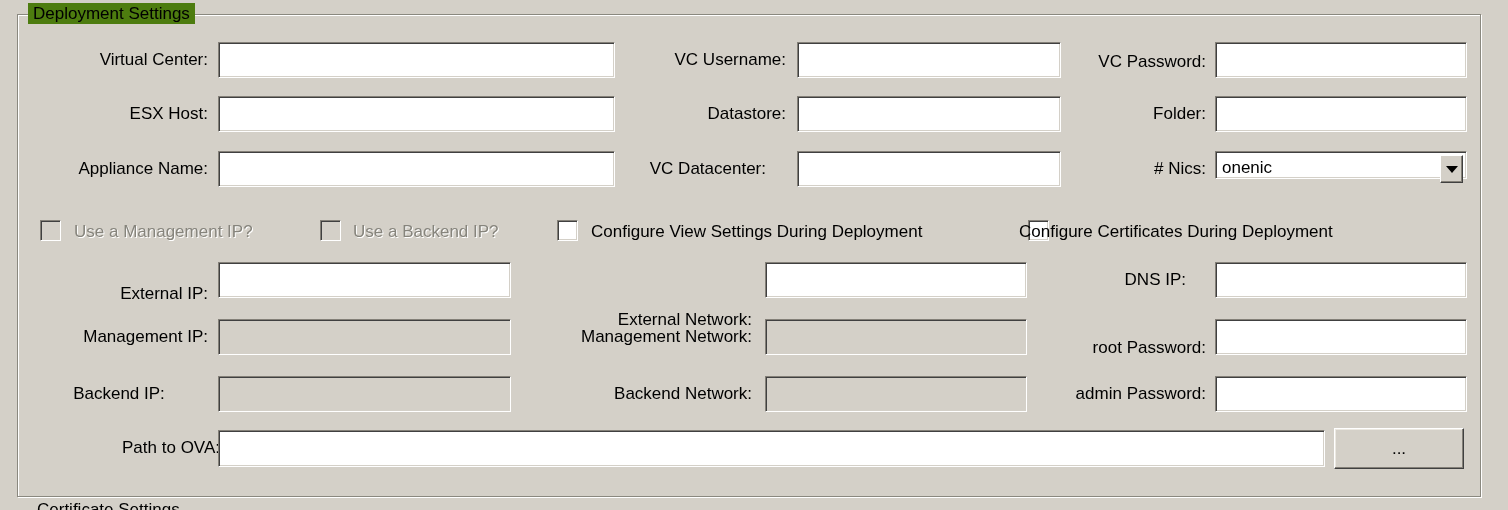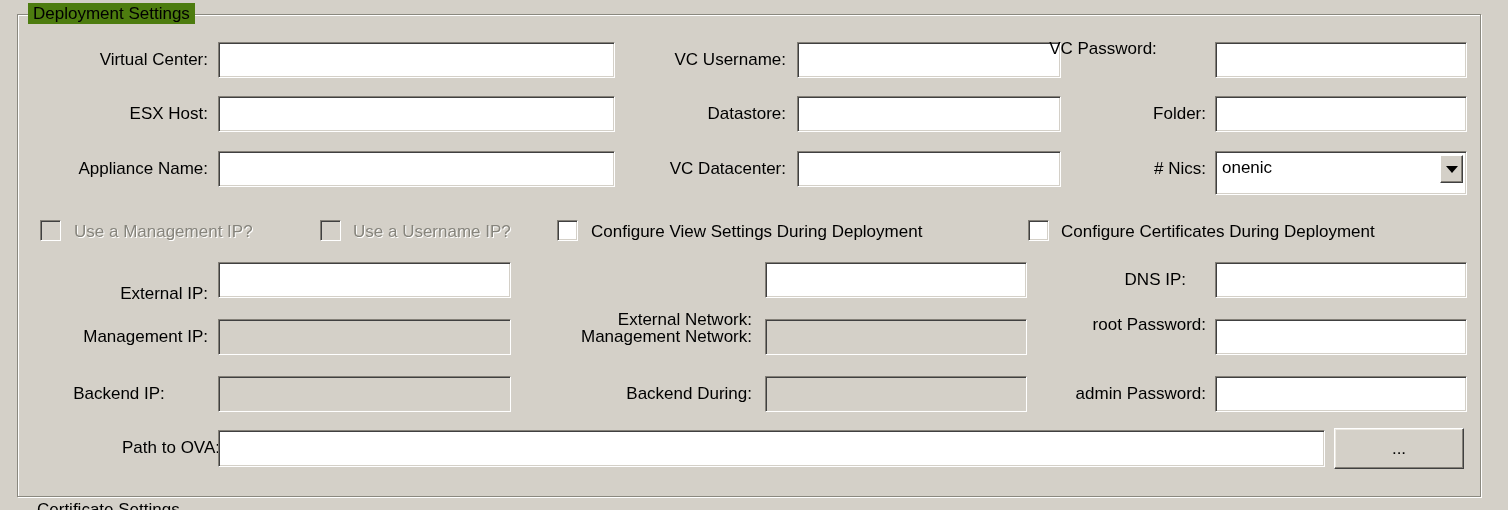--- a/index.html
+++ b/index.html
@@ -38,21 +38,21 @@
     background:#ffffff;
     border:1px solid;border-color:#848078 #ffffff #ffffff #848078;
     box-shadow:inset 1px 1px 0 #404040, inset -1px -1px 0 #d4d0c8;
     font-family:"Liberation Sans","DejaVu Sans",sans-serif;
     font-size:17px;color:#000;padding:0 5px;outline:none;
   }
   .field:disabled{
     background:#d4d0c8;color:#6b6b6b;
   }
   .combo{
-    position:absolute;height:44px;box-sizing:border-box;
+    position:absolute;height:28px;box-sizing:border-box;
     background:#ffffff;
     border:1px solid;border-color:#848078 #ffffff #ffffff #848078;
     box-shadow:inset 1px 1px 0 #404040, inset -1px -1px 0 #d4d0c8;
   }
   .combo-value{
     position:absolute;left:6px;top:0;height:32px;line-height:32px;white-space:nowrap;
   }
   .combo-btn{
     position:absolute;top:3px;right:3px;width:23px;height:28px;box-sizing:border-box;
     background:#d4d0c8;
@@ -84,71 +84,71 @@
 </head>
 <body>
 
 <div class="groupbox"></div>
 <div class="group-title">Deployment Settings</div>
 
 <div class="lbl" style="left:30px;top:42px;width:178px;">Virtual Center:</div>
 <input class="field" style="left: 218px; top: 42px; width: 397px;">
 <div class="lbl" style="left:600px;top:42px;width:186px;">VC Username:</div>
 <input class="field" style="left: 797px; top: 42px; width: 264px;">
-<div class="lbl" style="left:1000px;top:31px;width:206px;text-align:center;">VC Password:</div>
+<div class="lbl" style="left:1000px;top:44px;width:206px;">VC Password:</div>
 <input class="field" style="left: 1215px; top: 42px; width: 252px;">
 
 <div class="lbl" style="left:30px;top:96px;width:178px;">ESX Host:</div>
 <input class="field" style="left: 218px; top: 96px; width: 397px;">
 <div class="lbl" style="left:600px;top:96px;width:186px;">Datastore:</div>
 <input class="field" style="left: 797px; top: 96px; width: 264px;">
 <div class="lbl" style="left:1000px;top:96px;width:206px;">Folder:</div>
 <input class="field" style="left: 1215px; top: 96px; width: 252px;">
 
 <div class="lbl" style="left:30px;top:151px;width:178px;">Appliance Name:</div>
 <input class="field" style="left: 218px; top: 151px; width: 397px;">
-<div class="lbl" style="left:600px;top:151px;width:186px;">VC Datacenter:</div>
+<div class="lbl" style="left:580px;top:151px;width:186px;">VC Datacenter:</div>
 <input class="field" style="left: 797px; top: 151px; width: 264px;">
 <div class="lbl" style="left:1000px;top:151px;width:206px;"># Nics:</div>
 <div class="combo" style="left:1215px;top:151px;width:252px;">
   <span class="combo-value">onenic</span>
   <div class="combo-btn">
     <div class="arrow-down"></div>
   </div>
 </div>
 
 <div class="checkbox cb-disabled" style="left:40px;"></div>
 <div class="lbl-cb disabled-text" style="left:74px;top:220px;">Use a Management IP?</div>
 
 <div class="checkbox cb-disabled" style="left:320px;"></div>
-<div class="lbl-cb disabled-text" style="left:353px;top:220px;">Use a Username IP?</div>
+<div class="lbl-cb disabled-text" style="left:353px;top:220px;">Use a Backend IP?</div>
 
 <div class="checkbox" style="left:557px;"></div>
 <div class="lbl-cb" style="left:591px;top:220px;">Configure View Settings During Deployment</div>
 
 <div class="checkbox" style="left:1028px;"></div>
-<div class="lbl-cb" style="left:1061px;top:220px;">Configure Certificates During Deployment</div>
+<div class="lbl-cb" style="left:1019px;top:220px;">Configure Certificates During Deployment</div>
 
 <div class="lbl" style="left:30px;top:276px;width:178px;">External IP:</div>
 <input class="field" style="left: 218px; top: 262px; width: 293px;">
 <div class="lbl" style="left:540px;top:262px;width:212px;margin-top:40px;">External Network:</div>
 <input class="field" style="left: 765px; top: 262px; width: 262px;">
 <div class="lbl" style="left:980px;top:262px;width:206px;">DNS IP:</div>
 <input class="field" style="left: 1215px; top: 262px; width: 252px;">
 
 <div class="lbl" style="left:30px;top:319px;width:178px;">Management IP:</div>
 <input class="field" style="left: 218px; top: 319px; width: 293px;" disabled="">
 <div class="lbl" style="left:540px;top:319px;width:212px;">Management Network:</div>
 <input class="field" style="left: 765px; top: 319px; width: 262px;" disabled="">
-<div class="lbl" style="left:1000px;top:307px;width:206px;">root Password:</div>
+<div class="lbl" style="left:1000px;top:330px;width:206px;">root Password:</div>
 <input class="field" style="left: 1215px; top: 319px; width: 252px;">
 
 <div class="lbl" style="left:30px;top:376px;width:178px;text-align:center;">Backend IP:</div>
 <input class="field" style="left: 218px; top: 376px; width: 293px;" disabled="">
-<div class="lbl" style="left:540px;top:376px;width:212px;">Backend During:</div>
+<div class="lbl" style="left:540px;top:376px;width:212px;">Backend Network:</div>
 <input class="field" style="left: 765px; top: 376px; width: 262px;" disabled="">
 <div class="lbl" style="left:1000px;top:376px;width:206px;">admin Password:</div>
 <input class="field" style="left: 1215px; top: 376px; width: 252px;">
 
 <div class="lbl" style="left:42px;top:430px;width:178px;">Path to OVA:</div>
 <input class="field" style="left: 218px; top: 430px; width: 1107px; height: 37px;">
 <button class="btn" style="left:1334px;top:428px;width:130px;height:41px;">...</button>
 
 <div class="group-title-next">Certificate Settings</div>
 

